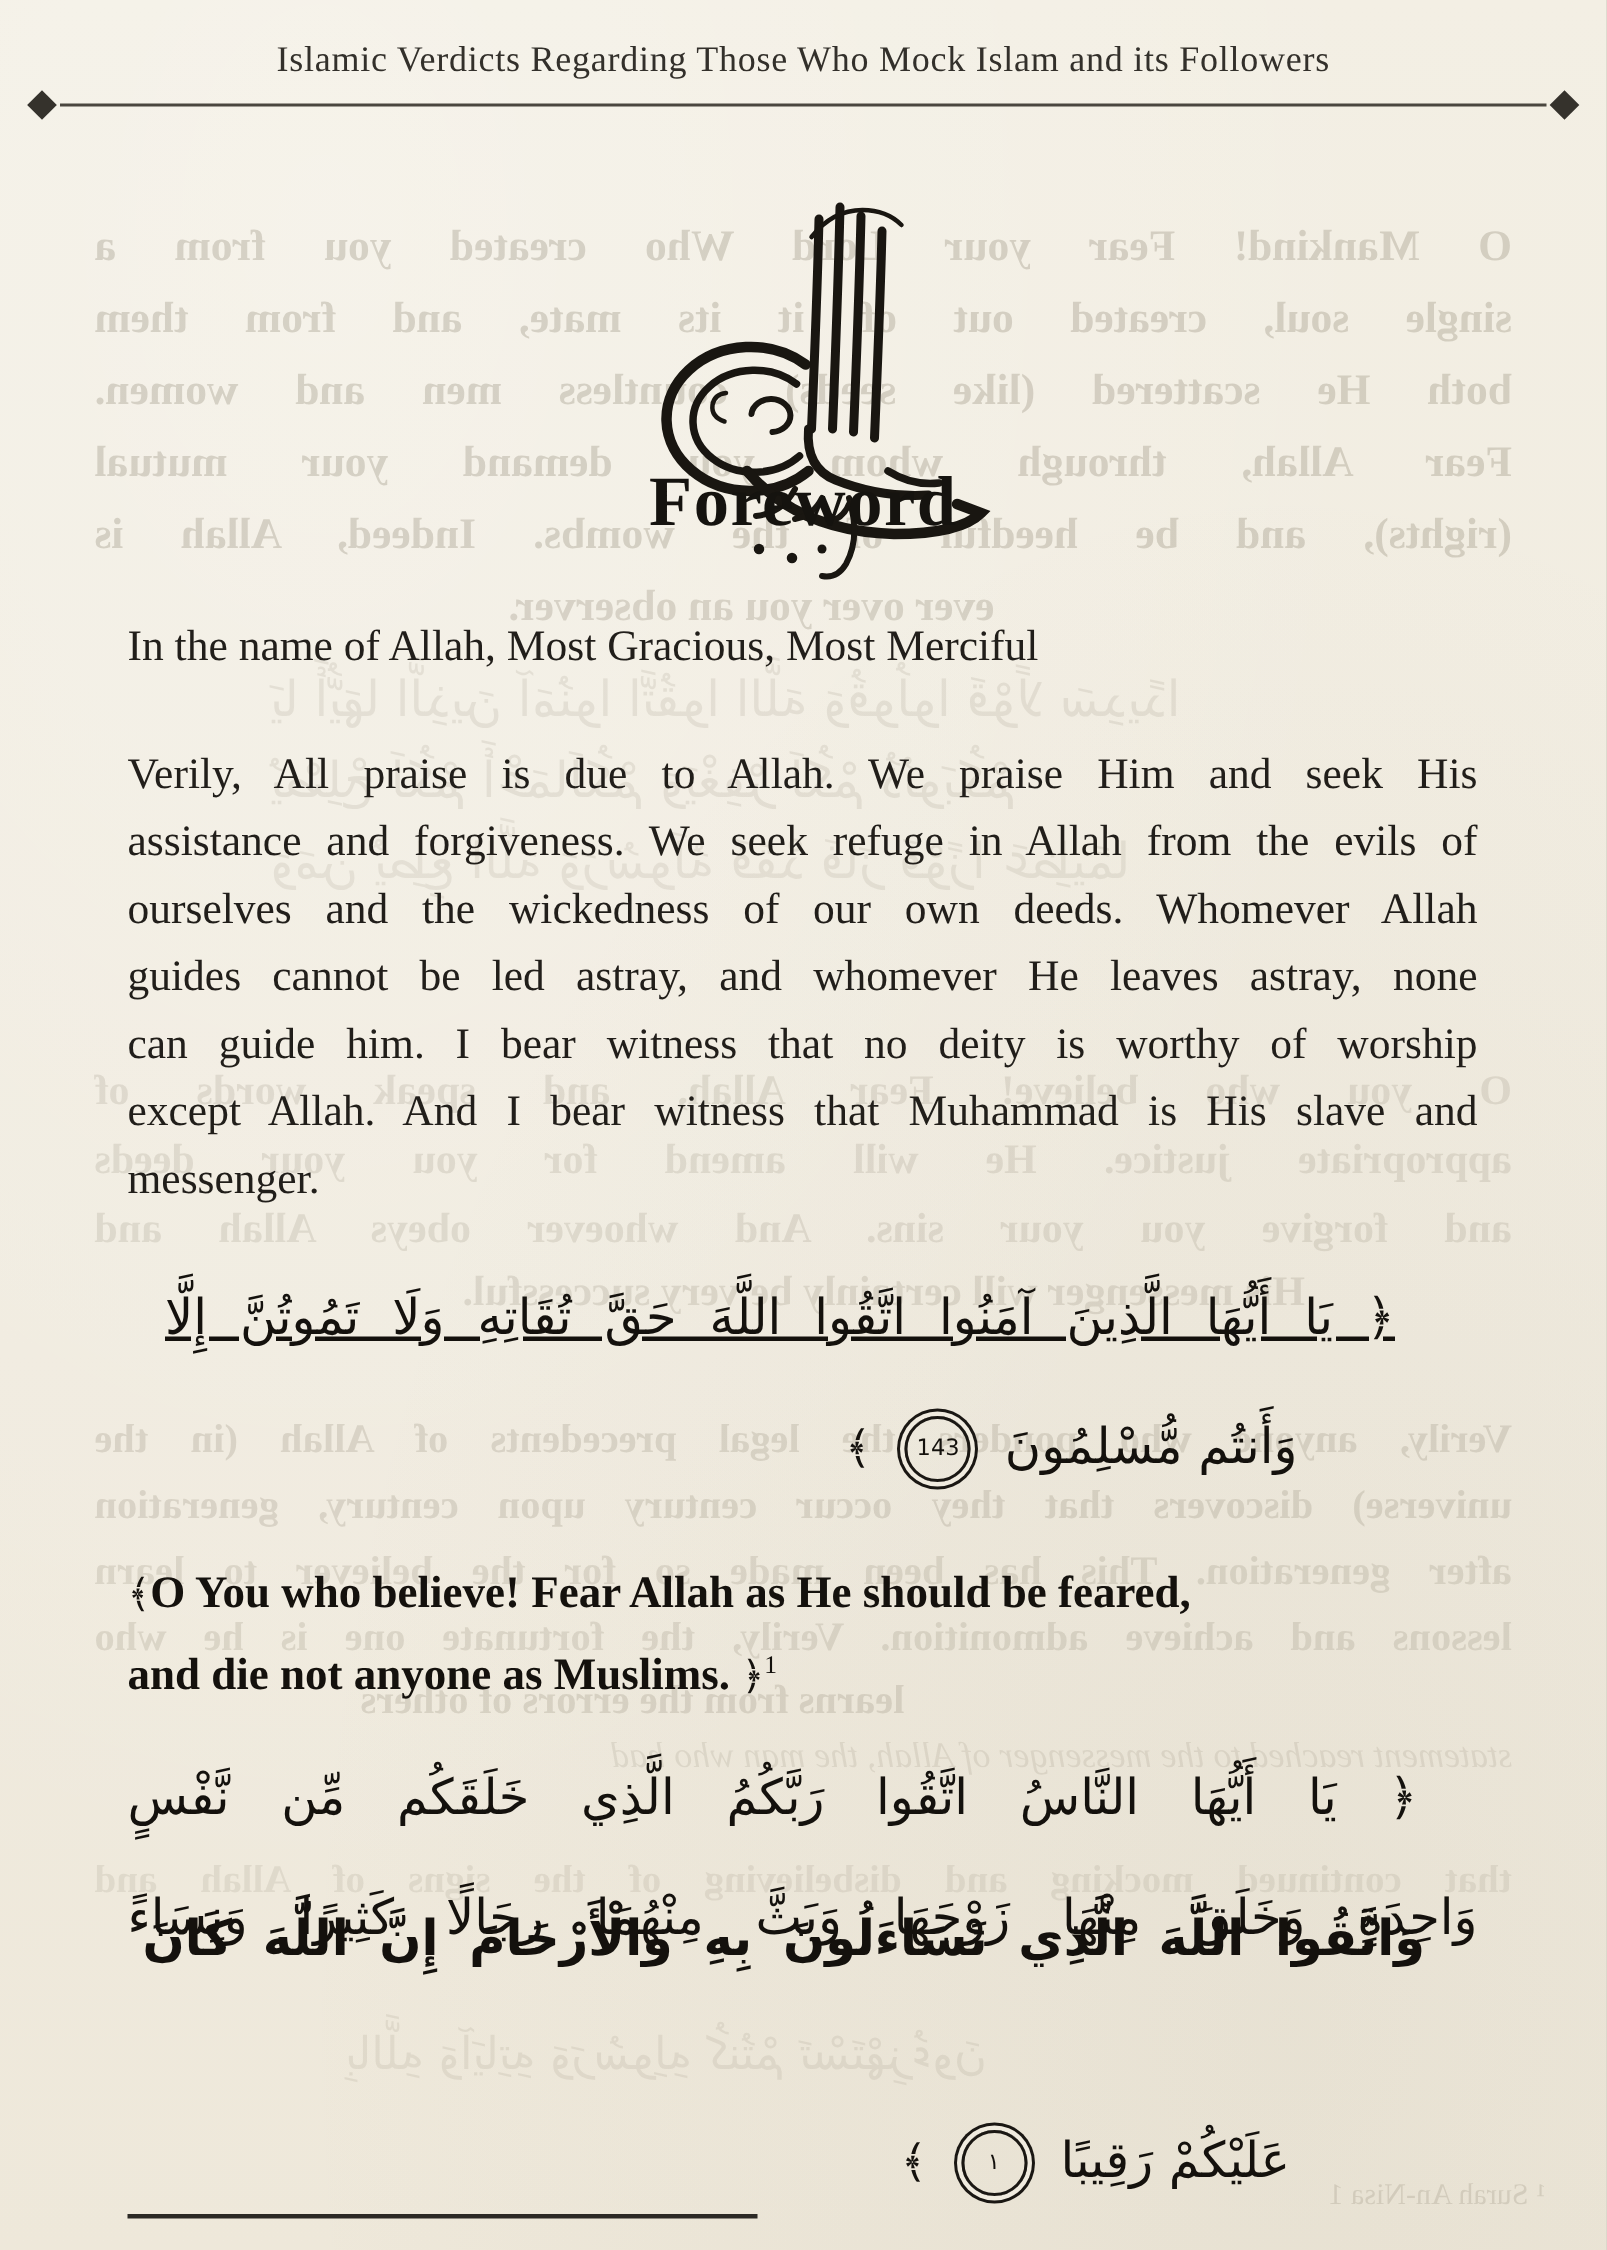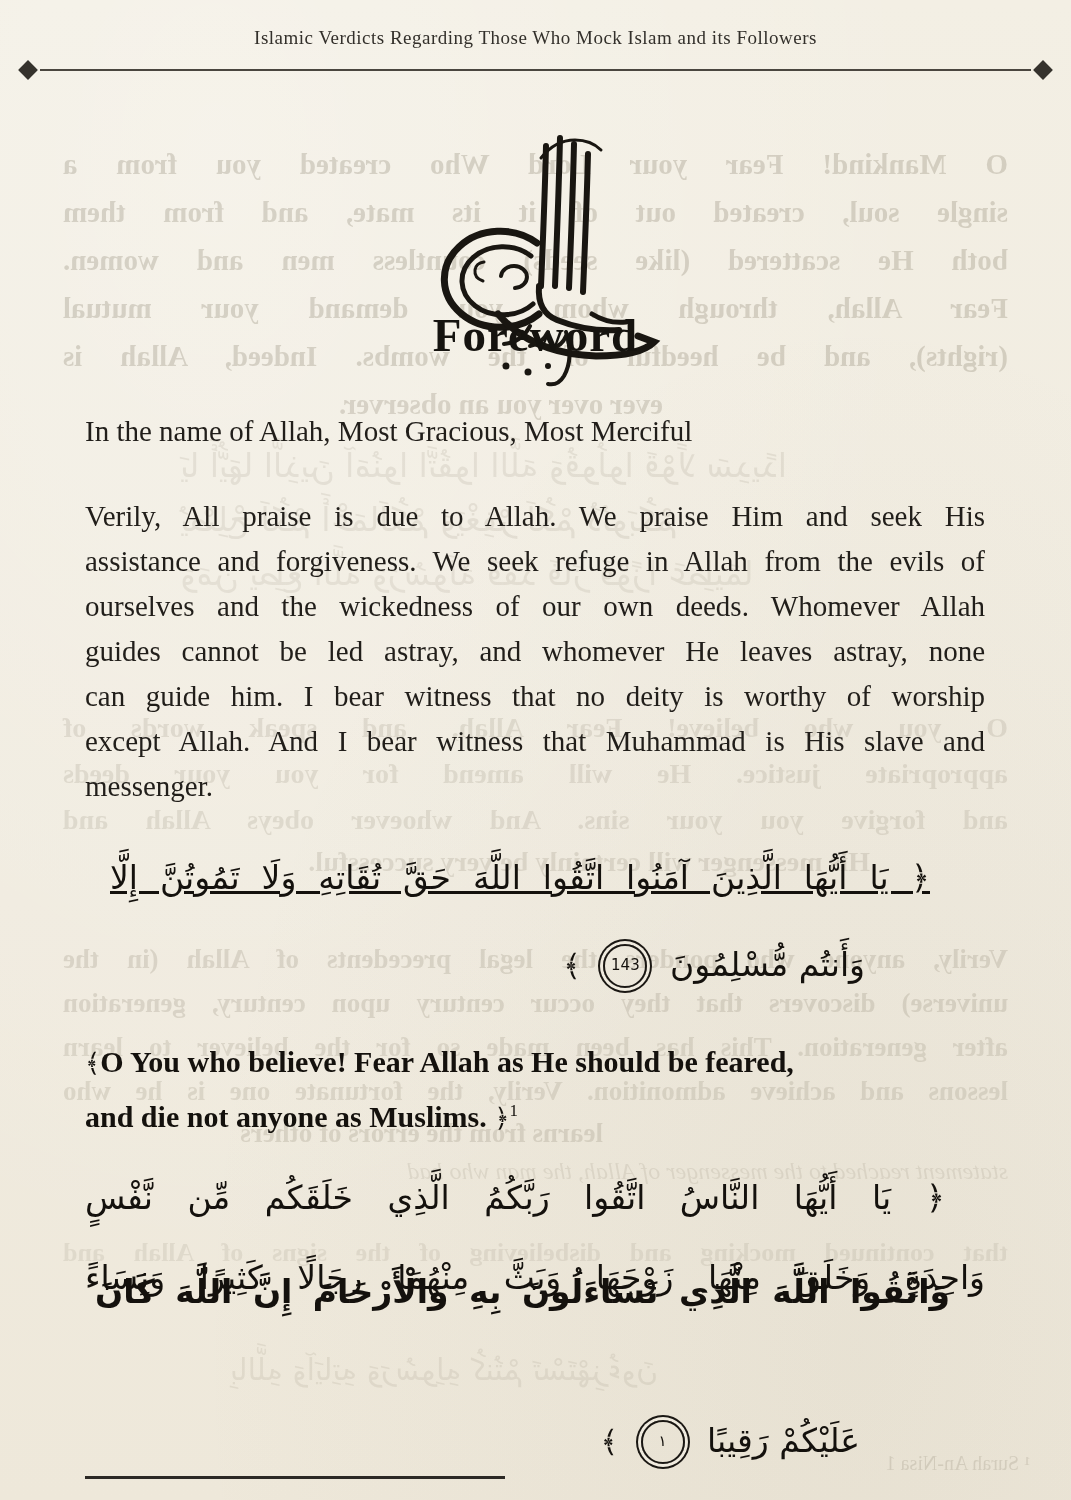--- a/index.html
+++ b/index.html
@@ -12,21 +12,21 @@
       radial-gradient(ellipse at 80% 90%, rgba(120,110,80,.06), rgba(120,110,80,0) 55%),
       linear-gradient(#f3efe4,#f0ebdf 60%,#eee8da);
     overflow:hidden;
     font-family:"Liberation Serif", serif;
     color:#211e1a;
   }
   .abs{position:absolute;}
   
   .header-title{
     top:27px;left:0;right:0;text-align:center;
-    font-size:19px;letter-spacing:.5px;color:#33302b;
+    font-size:24px;letter-spacing:.5px;color:#33302b;
   }
   .header-rule{
     top:69px;left:40px;right:40px;height:2px;background:#4a463f;
   }
   .diamond{
     width:14px;height:14px;background:#35322c;transform:rotate(45deg);
     top:63px;
   }
   .d-left{left:21px;} .d-right{right:21px;}
   

